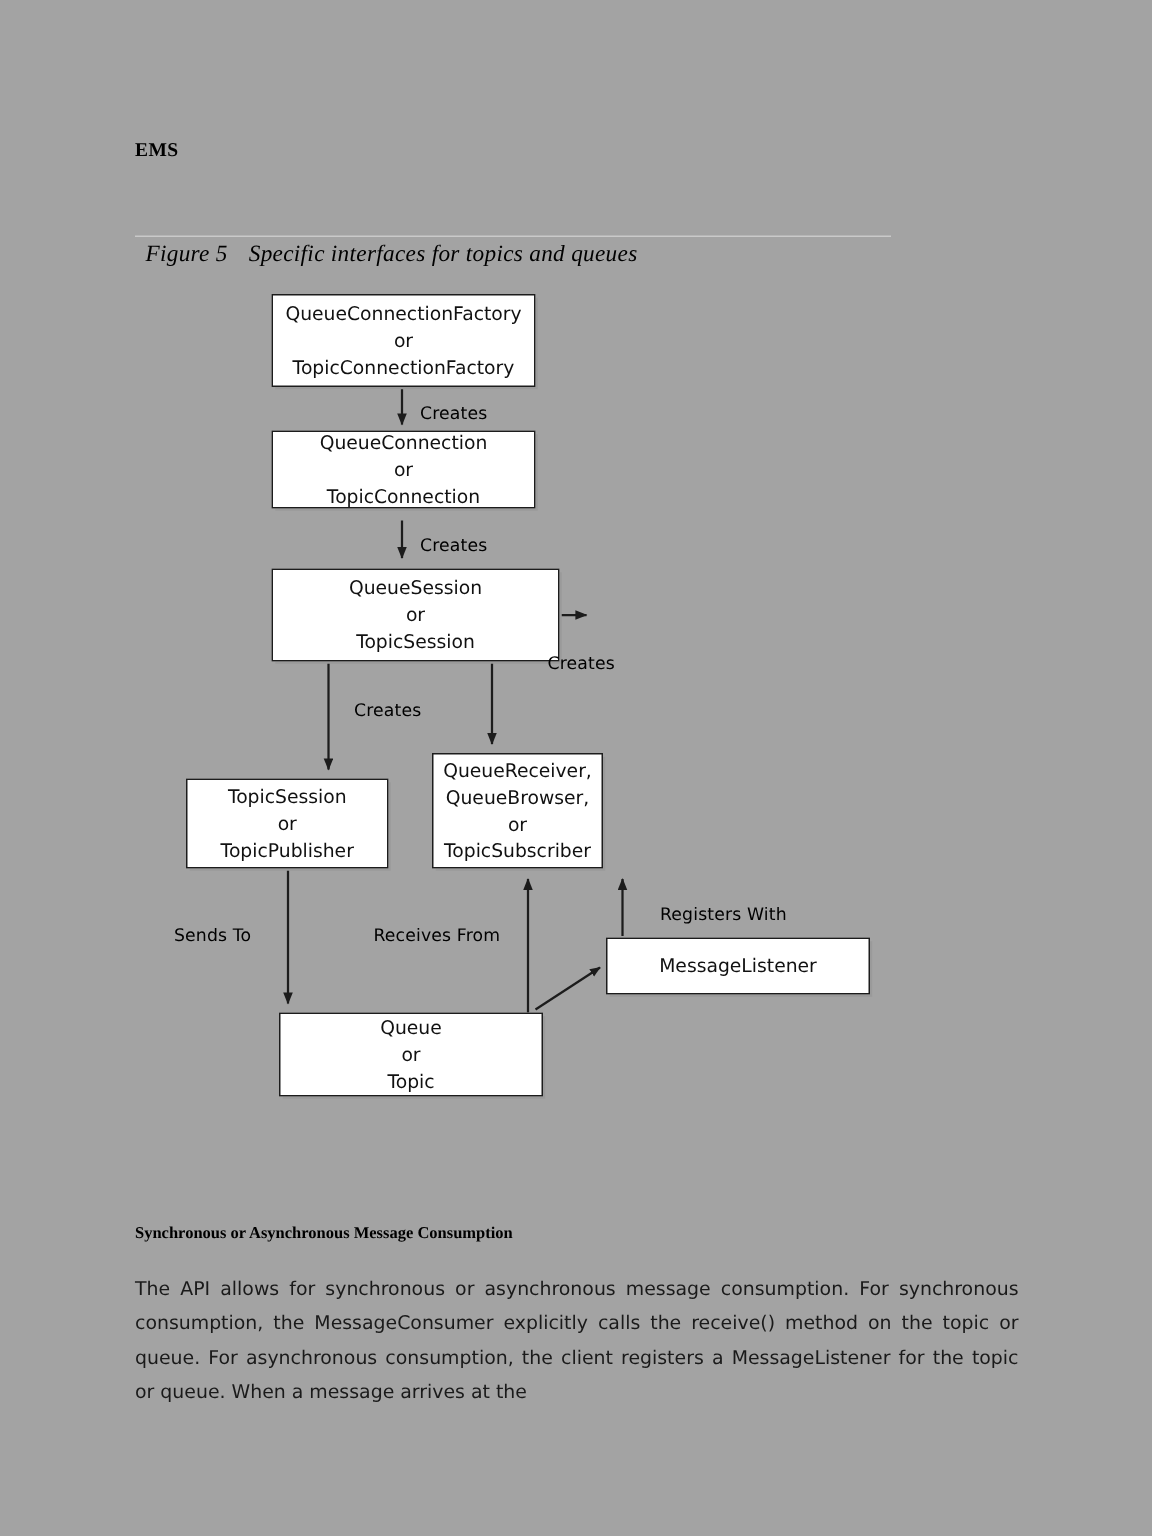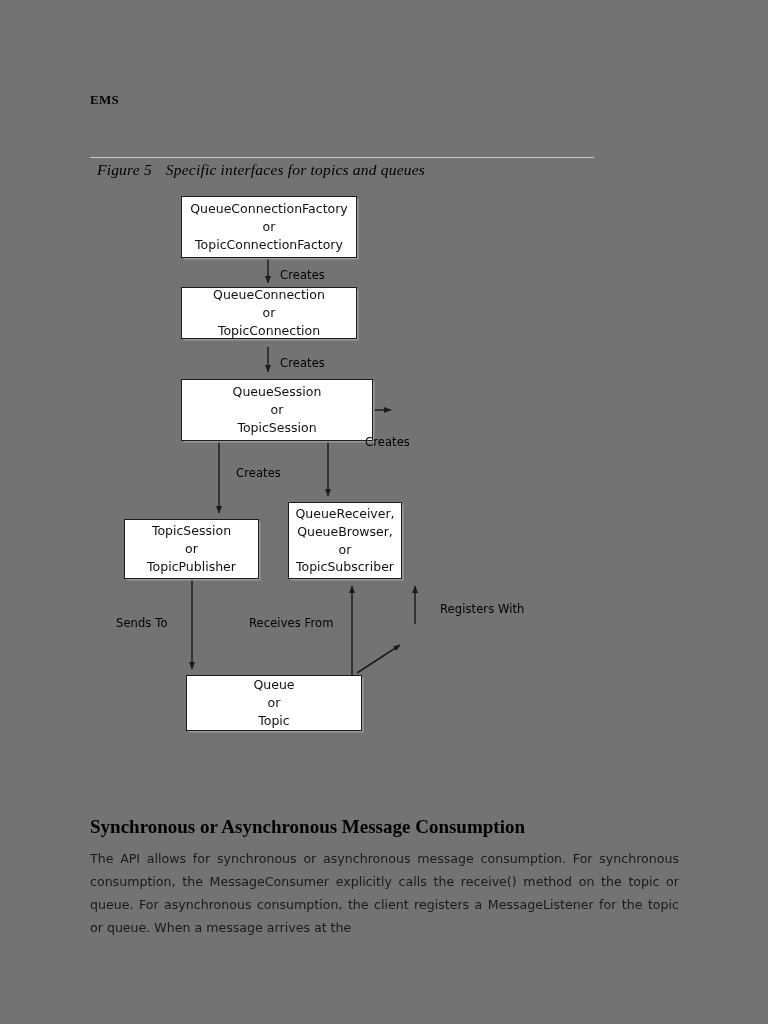--- a/index.html
+++ b/index.html
@@ -13,21 +13,21 @@
     height: 1024px;
     position: relative;
     font-family: "Liberation Serif", "DejaVu Serif", serif;
     color: #000000;
     overflow: hidden;
   }
 
   .page {
     position: absolute;
     inset: 0;
-    background: #737373;
+    background: #a3a3a3;
   }
 
   
   .running-head {
     position: absolute;
     left: 90px;
     top: 92px;
     font-family: "Liberation Serif", "DejaVu Serif", serif;
     font-size: 13px;
     font-weight: bold;
@@ -102,21 +102,21 @@
     white-space: nowrap;
     letter-spacing: 0.1px;
   }
 
   
   .section-heading {
     position: absolute;
     left: 90px;
     top: 816px;
     font-family: "Liberation Serif", "DejaVu Serif", serif;
-    font-size: 19px;
+    font-size: 11px;
     font-weight: bold;
     color: #000;
     white-space: nowrap;
   }
   .body-copy {
     position: absolute;
     left: 90px;
     top: 848px;
     width: 589px;
     font-family: "DejaVu Sans", "Liberation Sans", sans-serif;
@@ -189,20 +189,21 @@
 
     <div class="node" style="left:124px; top:519px; width:135px; height:60px;">TopicSession
 or
 TopicPublisher</div>
 
     <div class="node" style="left:288px; top:502px; width:114px; height:77px;">QueueReceiver,
 QueueBrowser,
 or
 TopicSubscriber</div>
 
+    <div class="node" style="left:404px; top:625px; width:176px; height:38px;">MessageListener</div>
 
     <div class="node" style="left:186px; top:675px; width:176px; height:56px;">Queue
 or
 Topic</div>
 
     <div class="edge-label" style="left:280px; top:268px;">Creates</div>
 
     <div class="edge-label" style="left:280px; top:356px;">Creates</div>
 
     <div class="edge-label" style="left:365px; top:435px;">Creates</div>

